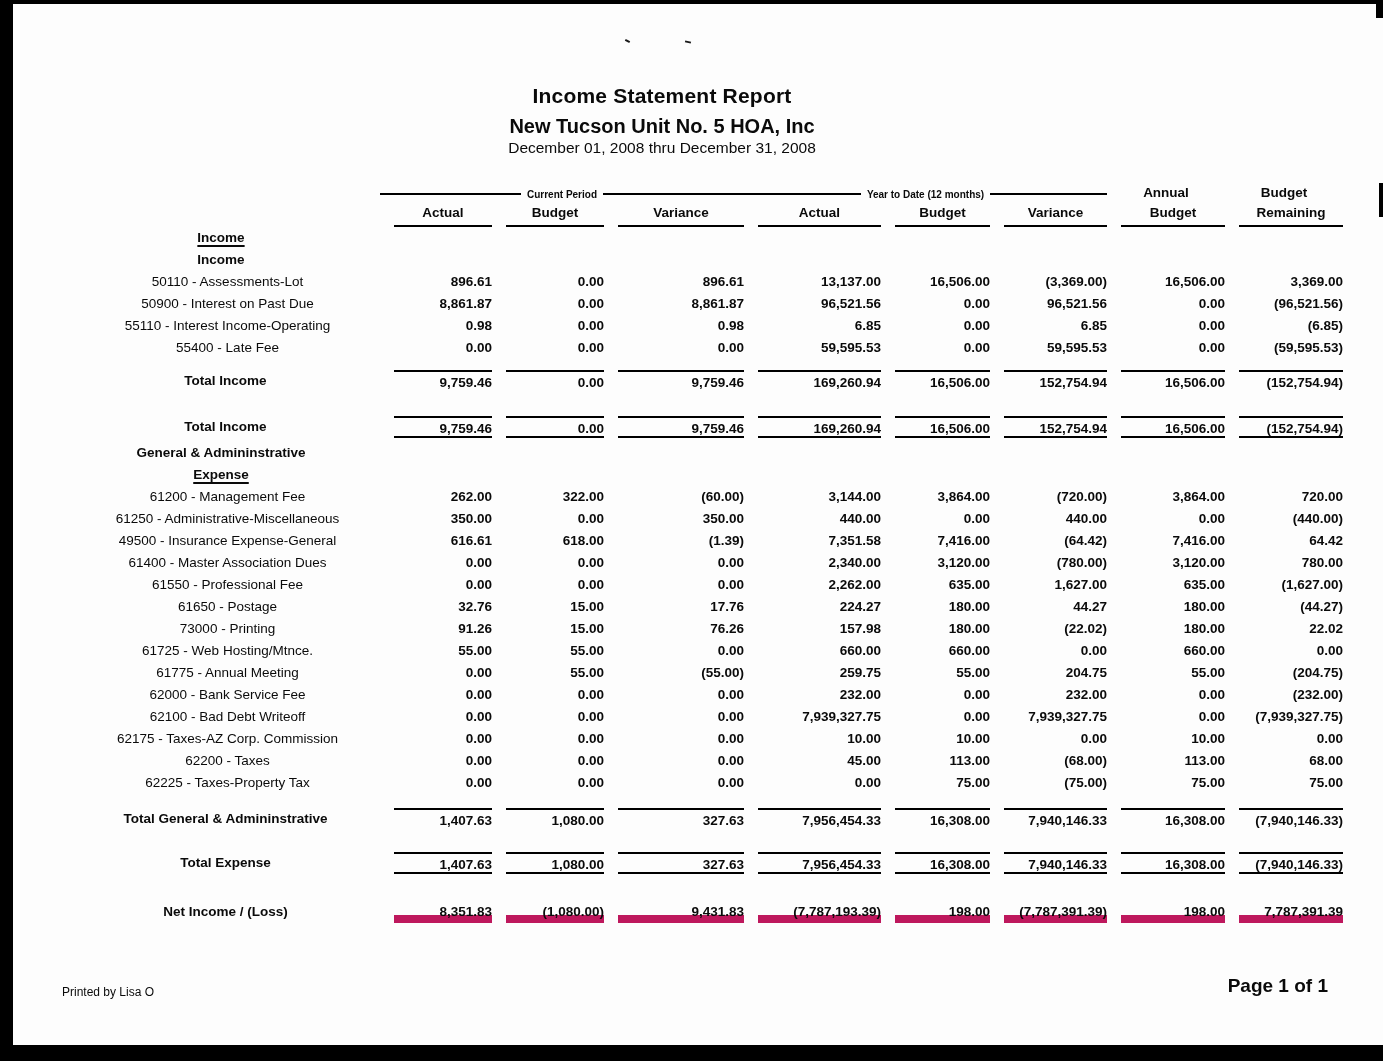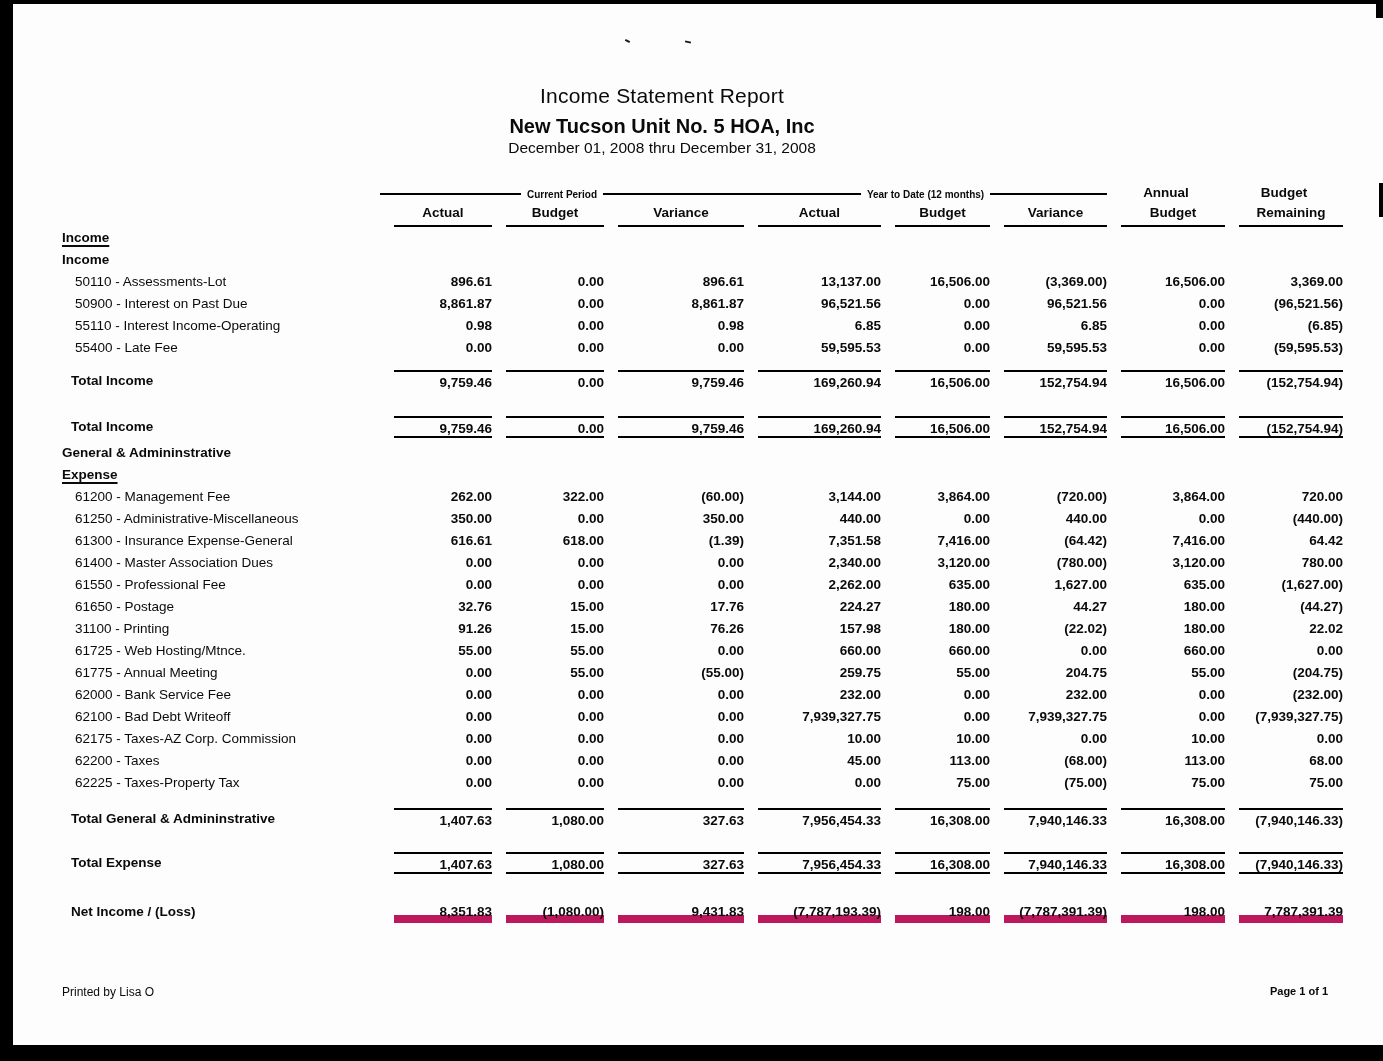--- a/index.html
+++ b/index.html
@@ -8,50 +8,50 @@
   .page { position:absolute; left:13px; top:4px; right:0; bottom:16px; background:#fdfdfd; overflow:hidden; }
 
   
   .edge-tick { position:absolute; right:0; top:179px; width:4px; height:34px; background:#000; }
   .corner-notch { position:absolute; right:0; top:0; width:7px; height:14px; background:#000; }
   .spk { position:absolute; background:#1a1a1a; }
   .spk1 { left:612px; top:36px; width:5px; height:2px; transform:rotate(28deg); }
   .spk2 { left:672px; top:37px; width:6px; height:2px; transform:rotate(12deg); }
 
   .title-block { position:absolute; left:0; right:72px; top:80px; text-align:center; }
-  .title    { font-size:21px; font-weight:400; letter-spacing:.2px; }
+  .title    { font-size:21px; font-weight:700; letter-spacing:.2px; }
   .subtitle { font-size:20px; font-weight:700; margin-top:7px; }
   .daterange{ font-size:15.5px; font-weight:400; margin-top:1px; }
 
   .report { position:absolute; left:49px; top:179px; width:1281px; }
   .grid-row { display:grid; grid-template-columns:318px 112px 112px 140px 137px 109px 117px 118px 118px; }
 
   
   .thead .group { display:flex; align-items:center; gap:6px; font-size:10px; font-weight:700; height:18px; }
   .thead .group .dash { flex:1; border-top:2px solid #000; }
   .thead .hc { text-align:center; font-size:13.5px; font-weight:700; line-height:20px; }
   .thead .hc2 { height:24px; }
   .thead .u { border-bottom:2px solid #000; margin-left:14px; }
   .thead .row1 { align-items:end; }
 
   
   .cell { font-size:13.5px; line-height:22px; height:22px; white-space:nowrap; }
-  .lbl  { text-align:left; font-weight:400; }
+  .lbl  { text-align:center; font-weight:400; }
   .num  { text-align:right; font-weight:700; margin-left:14px; }
   .detail .lbl { padding-left:13px; }
   .section .lbl { font-weight:700; text-decoration:underline; text-decoration-thickness:2px; text-underline-offset:3px; }
   .subsection .lbl { font-weight:700; }
   .total .lbl { font-weight:700; padding-left:9px; }
   .r-top .num { border-top:2px solid #000; }
   .r-bottom .num { border-bottom:2px solid #000; }
   .r-heavy .num { border-bottom:8px solid #be185d; }
   .spacer { width:100%; }
 
   .footer-left  { position:absolute; left:49px; bottom:46px; font-size:12px; font-weight:400; }
-  .footer-right { position:absolute; right:55px; bottom:48px; font-size:11px; font-weight:700; }
+  .footer-right { position:absolute; right:55px; bottom:48px; font-size:19px; font-weight:700; }
 </style>
 </head>
 <body>
 
 <div class="page">
 
   <div class="corner-notch"></div>
   <div class="edge-tick"></div>
   <div class="spk spk1"></div>
   <div class="spk spk2"></div>
@@ -221,21 +221,21 @@
           <div class="cell num">350.00</div>
           <div class="cell num">0.00</div>
           <div class="cell num">350.00</div>
           <div class="cell num">440.00</div>
           <div class="cell num">0.00</div>
           <div class="cell num">440.00</div>
           <div class="cell num">0.00</div>
           <div class="cell num">(440.00)</div>
         </div>
         <div class="grid-row detail">
-          <div class="cell lbl">61300 - Insurance Expense-General</div>
+          <div class="cell lbl">49500 - Insurance Expense-General</div>
           <div class="cell num">616.61</div>
           <div class="cell num">618.00</div>
           <div class="cell num">(1.39)</div>
           <div class="cell num">7,351.58</div>
           <div class="cell num">7,416.00</div>
           <div class="cell num">(64.42)</div>
           <div class="cell num">7,416.00</div>
           <div class="cell num">64.42</div>
         </div>
         <div class="grid-row detail">
@@ -265,21 +265,21 @@
           <div class="cell num">32.76</div>
           <div class="cell num">15.00</div>
           <div class="cell num">17.76</div>
           <div class="cell num">224.27</div>
           <div class="cell num">180.00</div>
           <div class="cell num">44.27</div>
           <div class="cell num">180.00</div>
           <div class="cell num">(44.27)</div>
         </div>
         <div class="grid-row detail">
-          <div class="cell lbl">31100 - Printing</div>
+          <div class="cell lbl">73000 - Printing</div>
           <div class="cell num">91.26</div>
           <div class="cell num">15.00</div>
           <div class="cell num">76.26</div>
           <div class="cell num">157.98</div>
           <div class="cell num">180.00</div>
           <div class="cell num">(22.02)</div>
           <div class="cell num">180.00</div>
           <div class="cell num">22.02</div>
         </div>
         <div class="grid-row detail">

